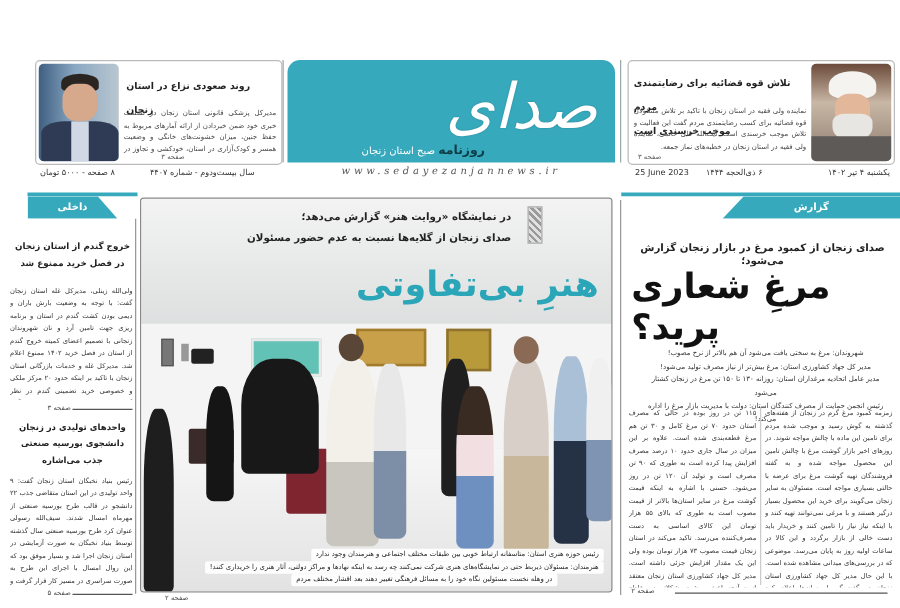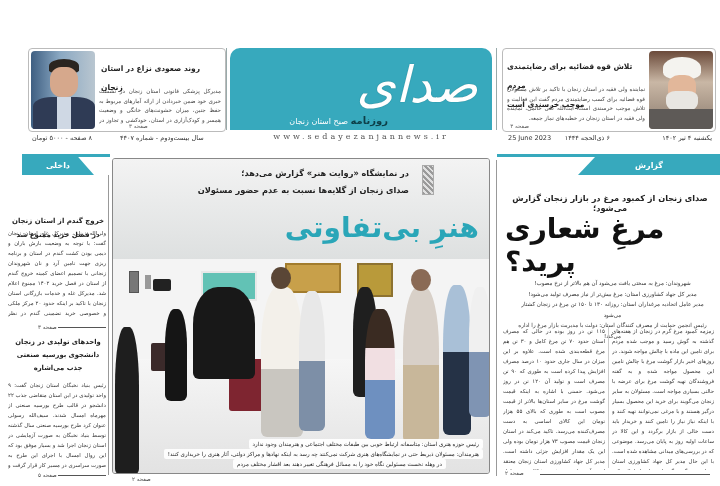--- a/index.html
+++ b/index.html
@@ -6,21 +6,21 @@
   html, body { width: 720px; height: 486px; background: #ffffff; overflow: hidden; }
   body { font-family: "DejaVu Sans", sans-serif; color: #222; position: relative; direction: ltr; }
   .rtl { direction: rtl; text-align: right; }
 
   
   .masthead { position: absolute; top: 48px; left: 0; width: 720px; height: 100px; }
   .logo-box { position: absolute; left: 230px; top: 0; width: 262px; height: 82px; background: #37a9bd; border-radius: 10px 10px 0 0; overflow: hidden; }
   .logo-title { position: absolute; right: 14px; top: 2px; font-family: "DejaVu Serif", serif; font-size: 50px; font-style: italic; color: #fff; line-height: 70px; direction: rtl; letter-spacing: -2px; text-shadow: 0 0 1px #1c6d7a; }
   .logo-sub { position: absolute; right: 104px; bottom: 4px; font-size: 8px; color: #fff; direction: rtl; }
   .logo-sub b { color: #0d3e47; font-size: 10px; }
-  .logo-url { position: absolute; left: 230px; top: 84px; width: 262px; text-align: center; font-family: "DejaVu Serif", serif; font-size: 8px; letter-spacing: 3px; color: #555; }
+  .logo-url { position: absolute; left: 230px; top: 84px; width: 262px; text-align: center; font-family: "DejaVu Serif", serif; font-size: 8px; letter-spacing: 3px; color: #555; font-style: italic; }
   .logo-rule { position: absolute; top: 0; width: 1px; height: 82px; background: #9aa; }
 
   .teaser { position: absolute; top: 0; height: 84px; border: 1px solid #bbb; border-radius: 4px; background: #fff; }
   .teaser-photo { position: absolute; top: 2px; width: 64px; height: 78px; border-radius: 4px; overflow: hidden; }
   .teaser-title { position: absolute; top: 8px; font-size: 7.5px; font-weight: bold; color: #222; line-height: 19px; text-align: left; direction: rtl; }
   .teaser-body { position: absolute; font-size: 5.6px; line-height: 9.6px; color: #444; direction: rtl; text-align: justify; }
   .teaser-page { position: absolute; font-size: 5.5px; color: #555; direction: rtl; }
 
   .dateline { position: absolute; top: 86px; font-size: 6.5px; color: #333; white-space: nowrap; }
 
@@ -116,21 +116,21 @@
 </div>
 <div class="col-text" style="left:612px; width:102px; top:326px; height:144px; overflow:hidden;">زمزمه کمبود مرغ گرم در زنجان از هفته‌های گذشته به گوش رسید و موجب شده مردم برای تامین این ماده با چالش مواجه شوند. در روزهای اخیر بازار گوشت مرغ با چالش تامین این محصول مواجه شده و به گفته فروشندگان تهیه گوشت مرغ برای عرضه با حالتی بسیاری مواجه است. مسئولان به سایر زنجان می‌گویند برای خرید این محصول بسیار درگیر هستند و با مرغی نمی‌توانند تهیه کنند و با اینکه نیاز نیاز را تامین کنند و خریدار باید دست خالی از بازار برگردد و این کالا در ساعات اولیه روز به پایان می‌رسد. موضوعی که در بررسی‌های میدانی مشاهده شده است. با این حال مدیر کل جهاد کشاورزی استان زنجان در گفت‌وگو با رسانه‌ها اعلام کرد سرانه ۱۴۰۲ با رد مشکل تامین مرغ در زنجان، اظهار کرد به گفته استان زنجان به نسبت مصرف تولید مرغ بیشتری دارد و بیان اینکه متوسط تولید گوشت مرغ در سال گذشته</div>
 <div style="position:absolute; left:608px; top:326px; width:1px; height:142px; background:#ccc;"></div>
 <div class="col-text" style="left:503px; width:102px; top:326px; height:144px; overflow:hidden;">۱۱۵ تن در روز بوده در حالی که مصرف استان حدود ۷۰ تن مرغ کامل و ۳۰ تن هم مرغ قطعه‌بندی شده است. علاوه بر این میزان در سال جاری حدود ۱۰ درصد مصرف افزایش پیدا کرده است به طوری که ۹۰ تن مصرف است و تولید آن ۱۲۰ تن در روز می‌شود. حسنی با اشاره به اینکه قیمت گوشت مرغ در سایر استان‌ها بالاتر از قیمت مصوب است به طوری که بالای ۵۵ هزار تومان این کالای اساسی به دست مصرف‌کننده می‌رسد. تاکید می‌کند در استان زنجان قیمت مصوب ۷۳ هزار تومان بوده ولی این یک مقدار افزایش جزئی داشته است. مدیر کل جهاد کشاورزی استان زنجان معتقد است آنچه باعث می‌شود مشکلاتی در مقاطع مختلف در عرضه این محصول به وجود بیاید تاثیر سایر استان‌ها بر این مسئله است. از نظر این مسئول وقتی تفاوت قیمت کالا در استان زنجان وجود داشته باشد، طبیعی است که همجواران سهم بیشتر تلاش و تولیدات خود را در سایر استان‌ها عرضه کنند.</div>
 <div class="rule-h" style="left:540px; width:170px; top:474px;"></div>
 <div class="page-ref" style="left:505px; top:470px;">صفحه ۲</div>
 
 <div style="position:absolute; left:496px; top:160px; width:1px; height:316px; background:#999;"></div>
 <div style="position:absolute; left:108px; top:175px; width:1px; height:300px; background:#999;"></div>
 
-<div class="left-title" style="top:190px;margin-top:24px;">
+<div class="left-title" style="top:190px;">
   <span>خروج گندم از استان زنجان</span><br>
   <span>در فصل خرید ممنوع شد</span>
 </div>
 <div class="col-text" style="left:8px; width:98px; top:228px; height:92px; overflow:hidden;">ولی‌الله زینلی، مدیرکل غله استان زنجان گفت: با توجه به وضعیت بارش باران و دیمی بودن کشت گندم در استان و برنامه ریزی جهت تامین آرد و نان شهروندان زنجانی با تصمیم اعضای کمیته خروج گندم از استان در فصل خرید ۱۴۰۲ ممنوع اعلام شد. مدیرکل غله و خدمات بازرگانی استان زنجان با تاکید بر اینکه حدود ۲۰ مرکز ملکی و خصوصی خرید تضمینی گندم در نظر گرفته شده است فرایند تکمیل را آغاز کردند.</div>
 <div class="page-ref" style="left:38px; top:324px;">صفحه ۳</div>
 <div class="rule-h" style="left:58px; width:48px; top:327px;"></div>
 
 <div class="left-title" style="top:336px; font-size:6.8px; line-height:13px;">
   <span>واحدهای تولیدی در زنجان</span><br>
   <span>دانشجوی بورسیه صنعتی</span><br>

